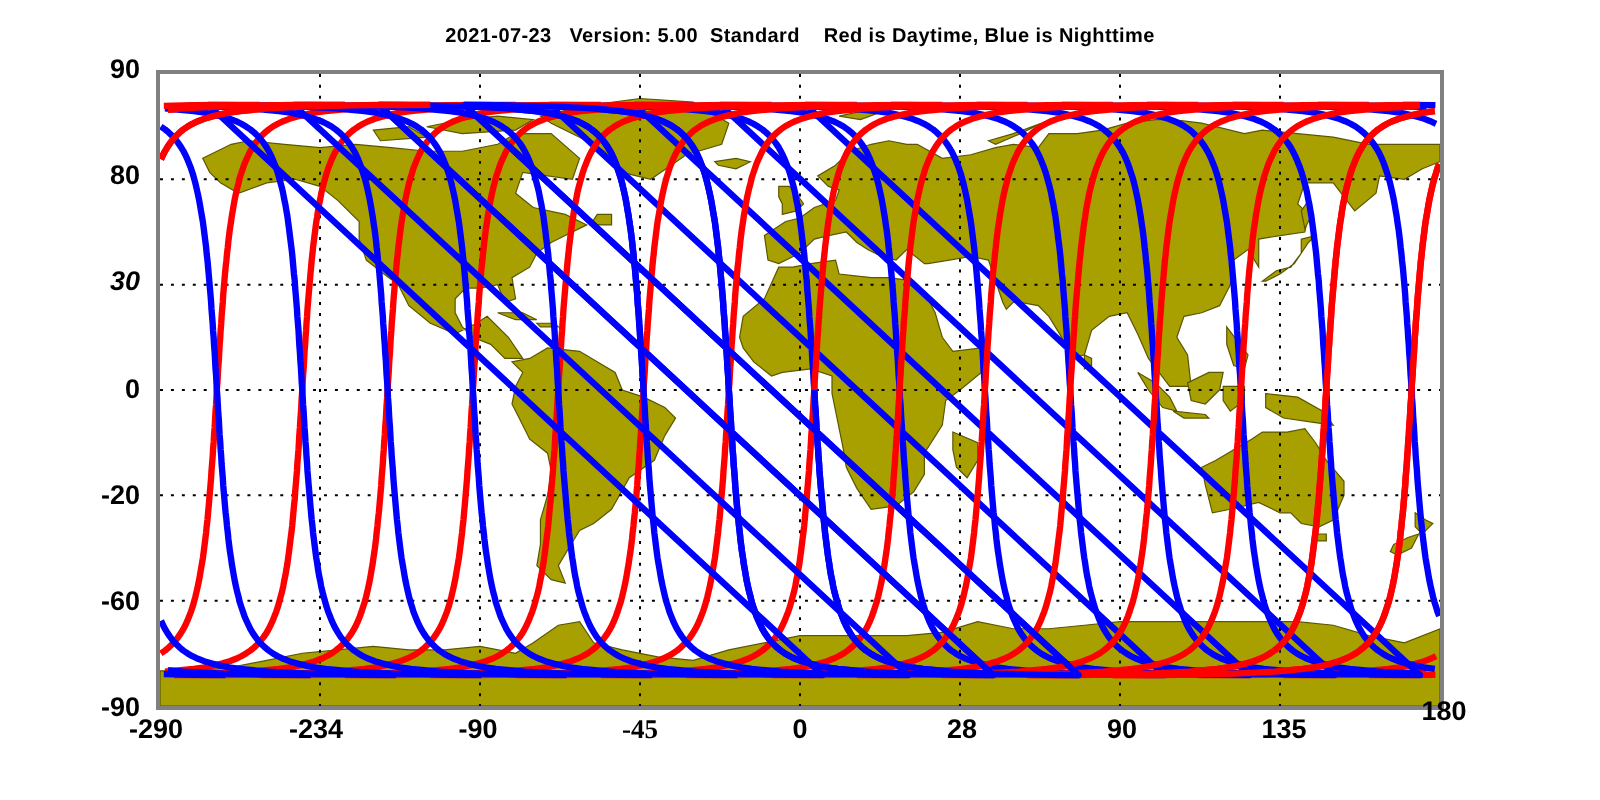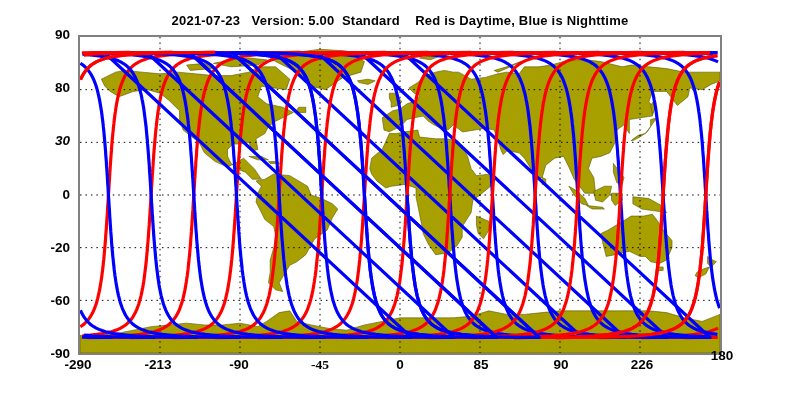--- a/index.html
+++ b/index.html
@@ -4,21 +4,21 @@
 <style>
   html,body{margin:0;padding:0;}
   body{
     width:800px;height:400px;background:#ffffff;
     font-family:"Liberation Sans", sans-serif;
     overflow:hidden;position:relative;
   }
   #stage{position:absolute;left:0;top:0;width:800px;height:400px;}
   #title{
     position:absolute;left:0;top:13px;width:800px;
-    text-align:center;font-size:13px;font-weight:bold;color:#000;
+    text-align:center;font-size:10px;font-weight:bold;color:#000;
     letter-spacing:0.2px;white-space:pre;
   }
   #plot{
     position:absolute;left:78px;top:35px;width:644px;height:320px;
     box-sizing:border-box;border:2px solid #808080;background:#ffffff;
   }
   #mapsvg{position:absolute;left:0;top:0;width:100%;height:100%;display:block;}
   .ylab{
     position:absolute;width:60px;text-align:right;
     font-size:13.5px;font-weight:bold;color:#000;
@@ -131,22 +131,22 @@
 
   <div class="ylab" style="left:10px;top:27px;">90</div>
   <div class="ylab" style="left:10px;top:80px;">80</div>
   <div class="ylab" style="left:10px;top:133px;font-style:italic;">30</div>
   <div class="ylab" style="left:10px;top:187px;">0</div>
   <div class="ylab" style="left:10px;top:240px;">-20</div>
   <div class="ylab" style="left:10px;top:293px;">-60</div>
   <div class="ylab" style="left:10px;top:346px;">-90</div>
 
   <div class="xlab" style="left:43px;top:357px;">-290</div>
-  <div class="xlab" style="left:123px;top:357px;">-213</div>
+  <div class="xlab" style="left:123px;top:357px;">-234</div>
   <div class="xlab" style="left:204px;top:357px;">-90</div>
   <div class="xlab" style="left:285px;top:357px;font-family:Liberation Serif, serif;">-45</div>
   <div class="xlab" style="left:365px;top:357px;">0</div>
-  <div class="xlab" style="left:446px;top:357px;">85</div>
+  <div class="xlab" style="left:446px;top:357px;">28</div>
   <div class="xlab" style="left:526px;top:357px;">90</div>
-  <div class="xlab" style="left:607px;top:357px;">226</div>
+  <div class="xlab" style="left:607px;top:357px;">135</div>
   <div class="xlab" style="left:687px;top:348px;">180</div>
 
 </div>
 
 </body></html>

